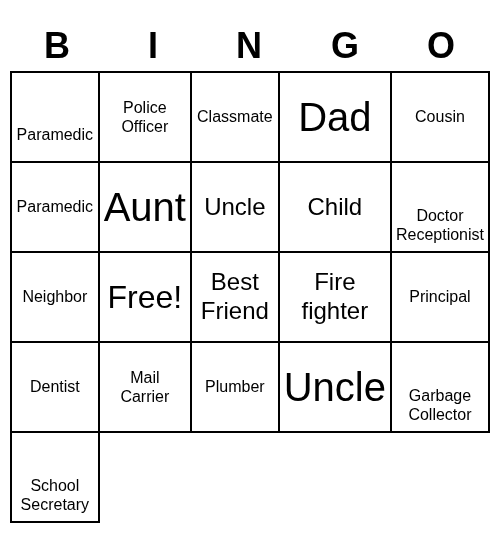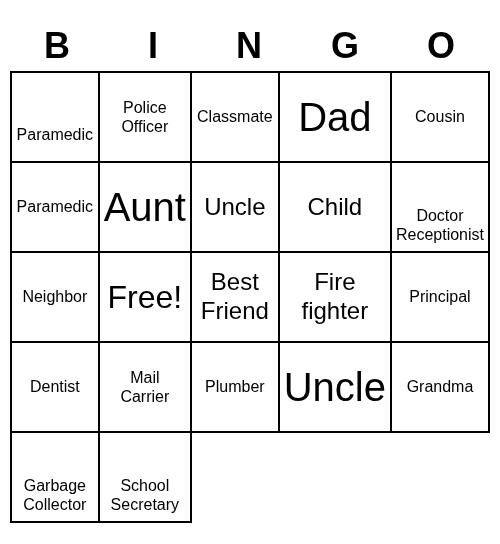--- a/index.html
+++ b/index.html
@@ -119,22 +119,19 @@
       <div class="bingo-cell">
         <span class="size-medium">Mail Carrier</span>
       </div>
       <div class="bingo-cell">
         <span class="size-medium">Plumber</span>
       </div>
       <div class="bingo-cell">
         <span class="size-xxlarge">Uncle</span>
       </div>
       <div class="bingo-cell">
-        <span class="size-medium">Grandma</span>
-      </div>
-      <div class="bingo-cell">
         <span class="size-small">Garbage Collector</span>
       </div>
       <div class="bingo-cell">
         <span class="size-small">School Secretary</span>
       </div>
     </div>
 </div>
 
 </body></html>

